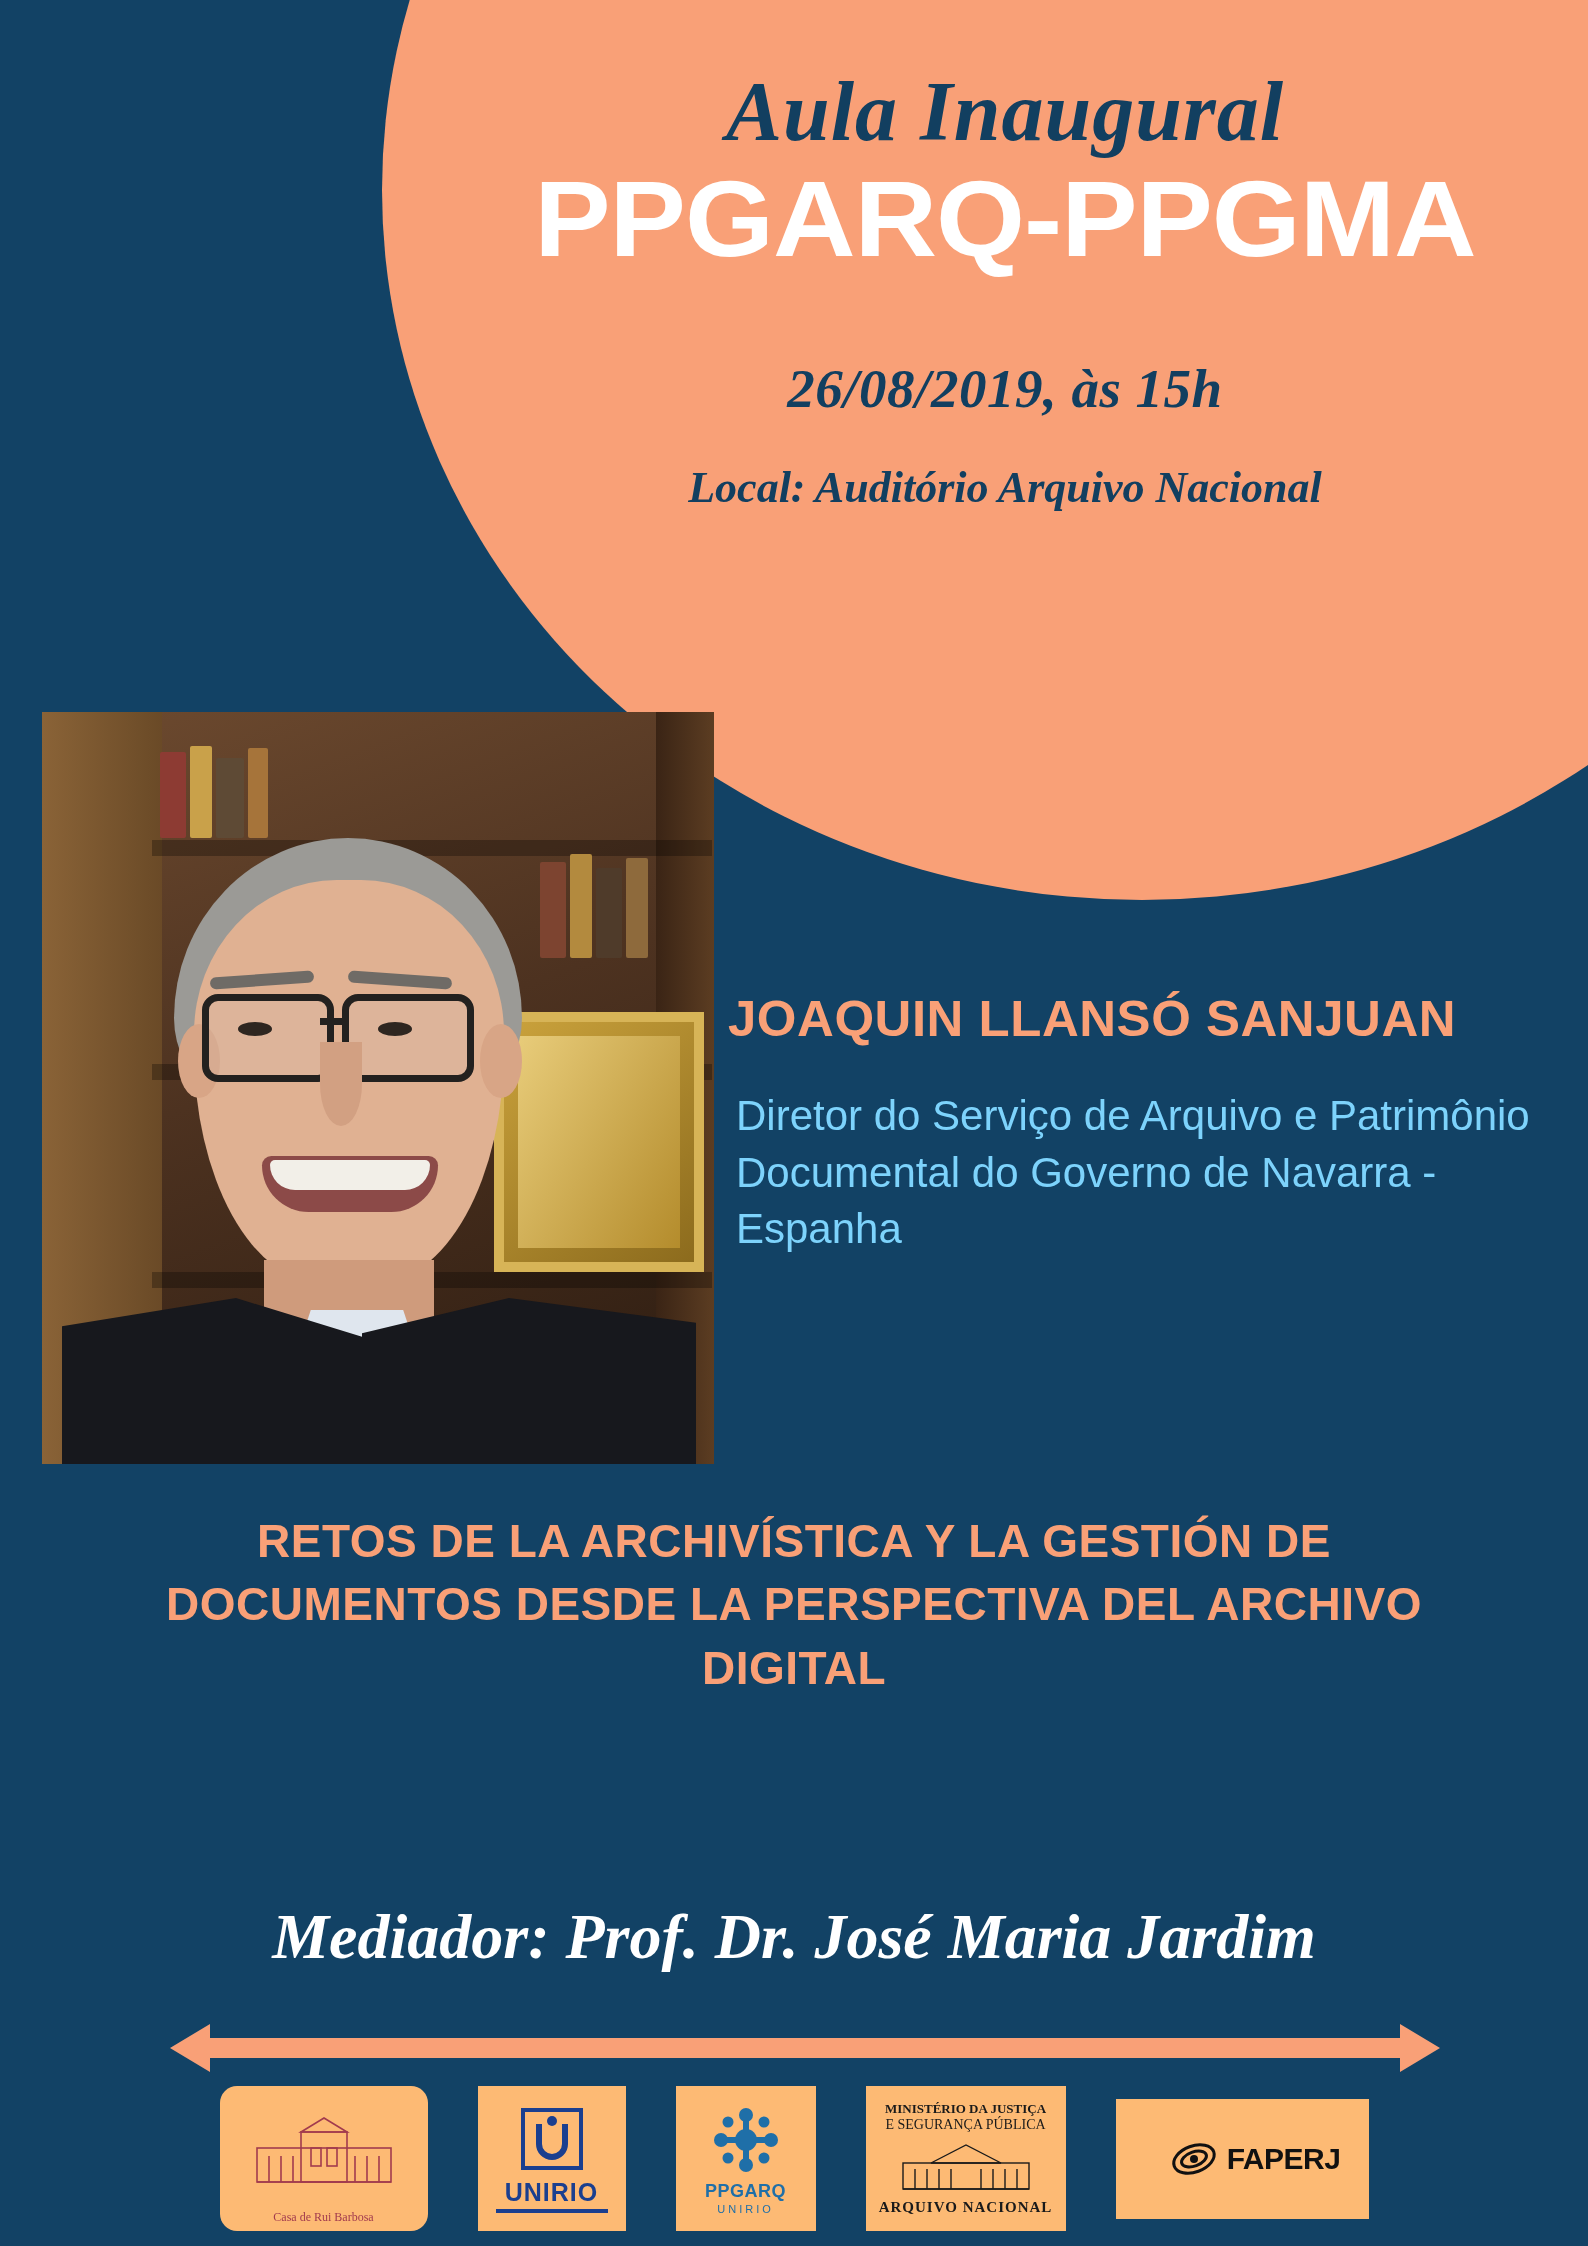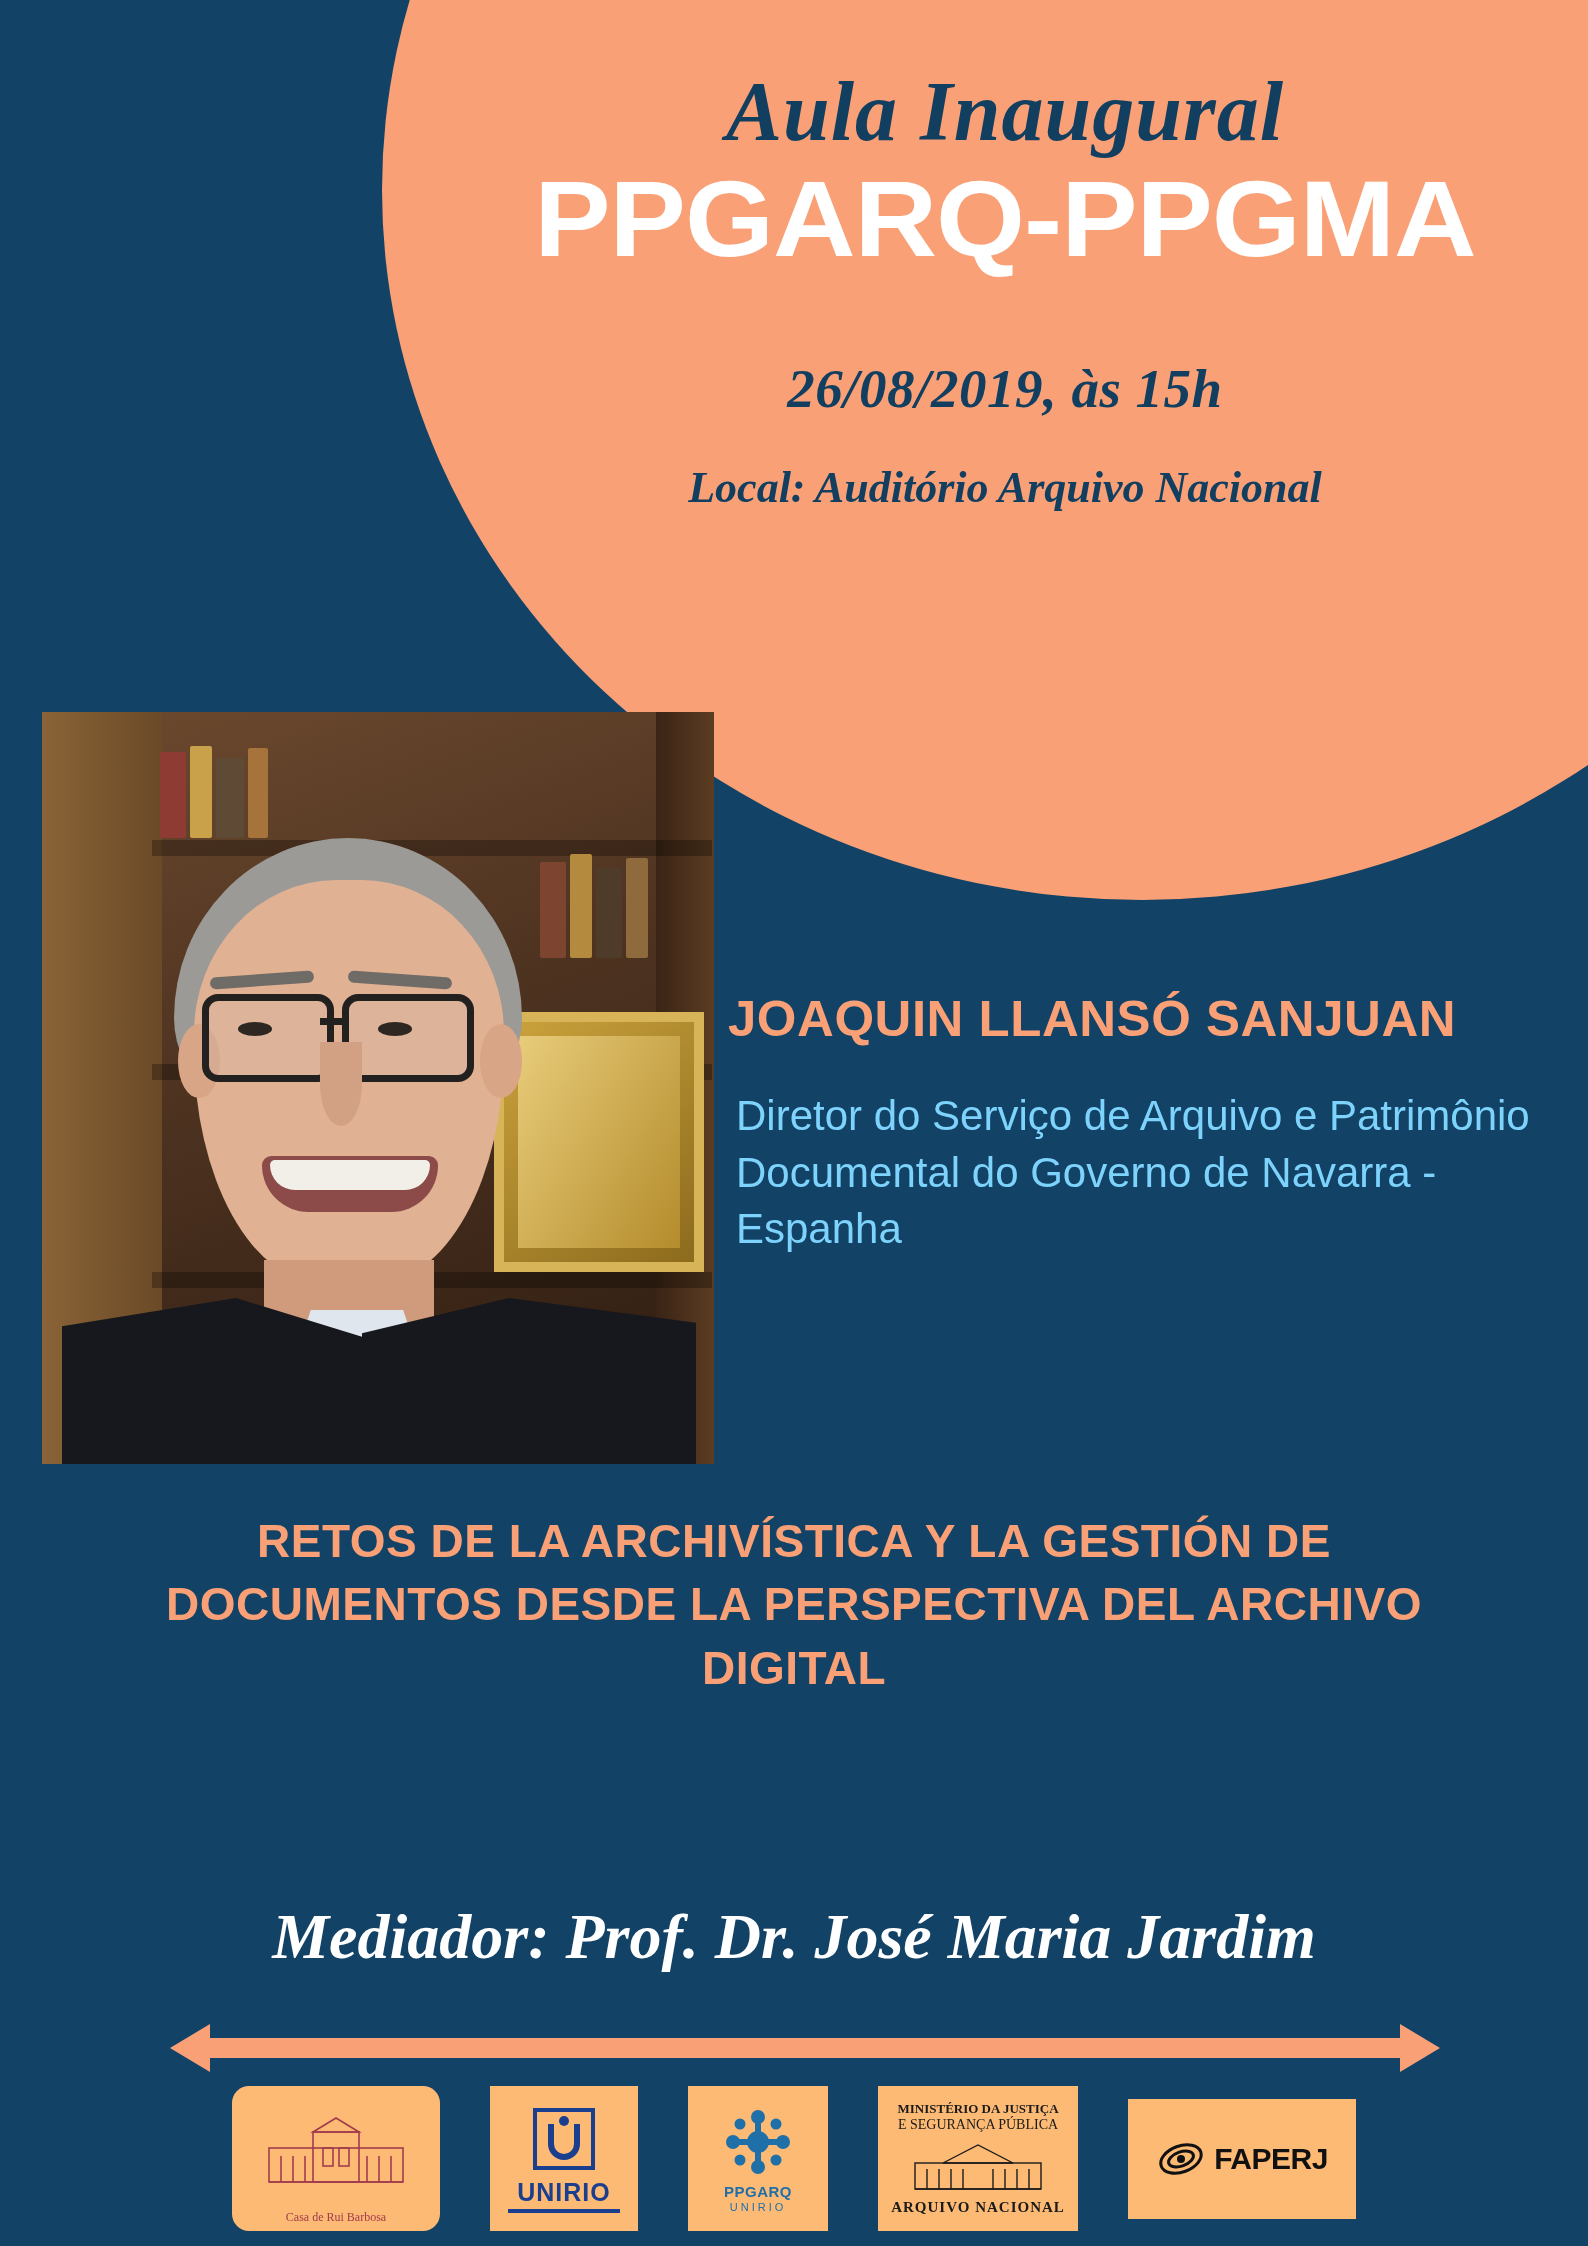--- a/index.html
+++ b/index.html
@@ -212,36 +212,36 @@
   }
   .logo{
     background:#fdba74;
     display:flex;flex-direction:column;align-items:center;justify-content:center;
     overflow:hidden;position:relative;
   }
   .logo-rui{width:208px;height:145px;border-radius:17px;}
   .logo-unirio{width:148px;height:145px;}
   .logo-ppgarq{width:140px;height:145px;}
   .logo-min{width:200px;height:145px;}
-  .logo-faperj{width:228px;height:120px;}
+  .logo-faperj{width:228px;height:120px;padding-left:25px;}
 
   .rui-title{
     font-size:12px;color:#a23b4e;font-family:"Liberation Serif",serif;
     position:absolute;bottom:6px;left:0;width:100%;text-align:center;
   }
   .rui-building{
     width:150px;height:80px;margin-top:-10px;
   }
   .unirio-text{
     font-family:"Liberation Sans",sans-serif;font-weight:bold;font-size:25px;
     color:#1b3f8f;letter-spacing:1px;margin-top:4px;
   }
   .unirio-under{width:112px;height:4px;background:#1b3f8f;margin-top:2px;}
   .ppgarq-text{
-    font-family:"Liberation Sans",sans-serif;font-weight:bold;font-size:15px;
+    font-family:"Liberation Sans",sans-serif;font-weight:bold;font-size:18px;
     color:#1f6fa8;letter-spacing:0.5px;margin-top:4px;
   }
   .ppgarq-sub{
     font-family:"Liberation Sans",sans-serif;font-size:11px;color:#1f6fa8;
     letter-spacing:3px;margin-top:1px;
   }
   .min-l1{font-family:"Liberation Serif",serif;font-weight:bold;font-size:13px;color:#1a1a1a;text-align:center;}
   .min-l2{font-family:"Liberation Serif",serif;font-size:14px;color:#1a1a1a;text-align:center;margin-bottom:2px;}
   .min-l3{font-family:"Liberation Serif",serif;font-weight:bold;font-size:15px;color:#1a1a1a;letter-spacing:1px;margin-top:2px;}
   .faperj-text{

